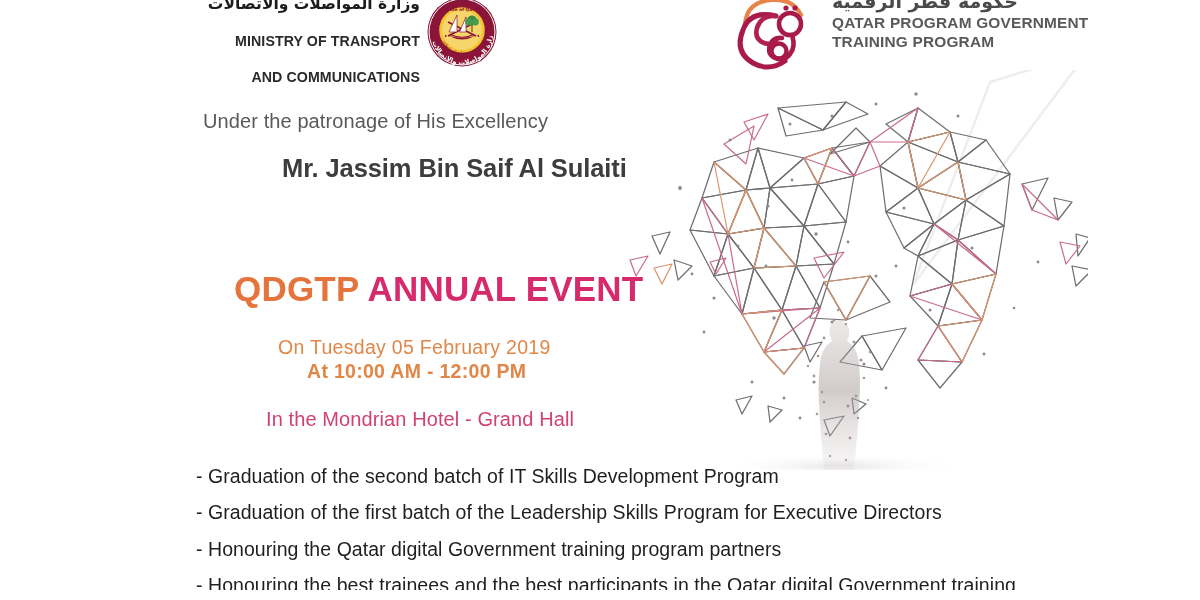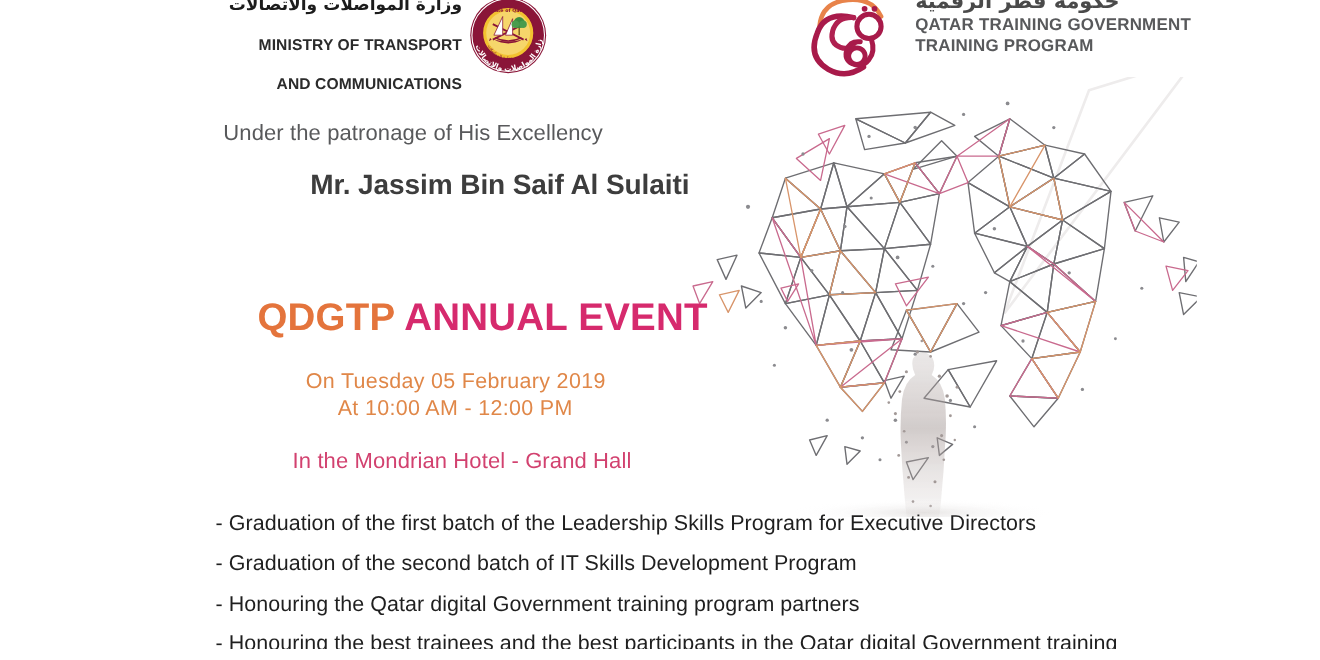--- a/index.html
+++ b/index.html
@@ -173,21 +173,21 @@
     font-weight: 400;
     color: #E08748;
     letter-spacing: 0.3px;
     white-space: nowrap;
   }
   .event-time {
     position: absolute;
     left: 307px;
     top: 360px;
     font-size: 19.5px;
-    font-weight: 400;
+    font-weight: 700;
     color: #E08748;
     letter-spacing: 0.3px;
     white-space: nowrap;
   }
   .event-venue {
     position: absolute;
     left: 266px;
     top: 408px;
     font-size: 20px;
     font-weight: 400;
@@ -272,21 +272,21 @@
 
         <circle cx="58" cy="30" r="11" fill="none" stroke="#A81A4A" stroke-width="4.6"></circle>
         <path d="M60 41 q4 12 -2 19 q-6 8 -15 4 q-8 -4 -5 -13 q3 -8 12 -7" fill="none" stroke="#A81A4A" stroke-width="4.6" stroke-linecap="round"></path>
         <circle cx="47" cy="57" r="7.5" fill="none" stroke="#A81A4A" stroke-width="4.4"></circle>
 
         <circle cx="54" cy="14" r="2.6" fill="#A81A4A"></circle>
         <circle cx="63" cy="14" r="2.6" fill="#A81A4A"></circle>
       </svg>
       <div class="qdg-text">
         <div class="qdg-ar">حكومة قطر الرقمية</div>
-        <div class="qdg-en">QATAR TRAINING GOVERNMENT</div>
+        <div class="qdg-en">QATAR PROGRAM GOVERNMENT</div>
         <div class="qdg-en">TRAINING PROGRAM</div>
       </div>
     </div>
   </div>
 
   <svg class="globe-art" viewBox="0 0 470 400">
     <defs>
       <linearGradient id="figFade" x1="0" y1="0" x2="0" y2="1">
         <stop offset="0%" stop-color="#b9b0ae" stop-opacity="0.30"></stop>
         <stop offset="45%" stop-color="#a89c9a" stop-opacity="0.55"></stop>
@@ -500,19 +500,19 @@
 
   <div class="event-title">
     <span class="t-orange">QDGTP </span><span class="t-pink">ANNUAL EVENT</span>
   </div>
 
   <div class="event-date">On Tuesday 05 February 2019</div>
   <div class="event-time">At 10:00 AM - 12:00 PM</div>
   <div class="event-venue">In the Mondrian Hotel - Grand Hall</div>
 
   <div class="agenda">
+    <div class="agenda-item">- Graduation of the second batch of IT Skills Development Program</div>
     <div class="agenda-item">- Graduation of the first batch of the Leadership Skills Program for Executive Directors</div>
-    <div class="agenda-item">- Graduation of the second batch of IT Skills Development Program</div>
     <div class="agenda-item">- Honouring the Qatar digital Government training program partners</div>
     <div class="agenda-item">- Honouring the best trainees and the best participants in the Qatar digital Government training</div>
   </div>
 
 </div>
 
 </body></html>

